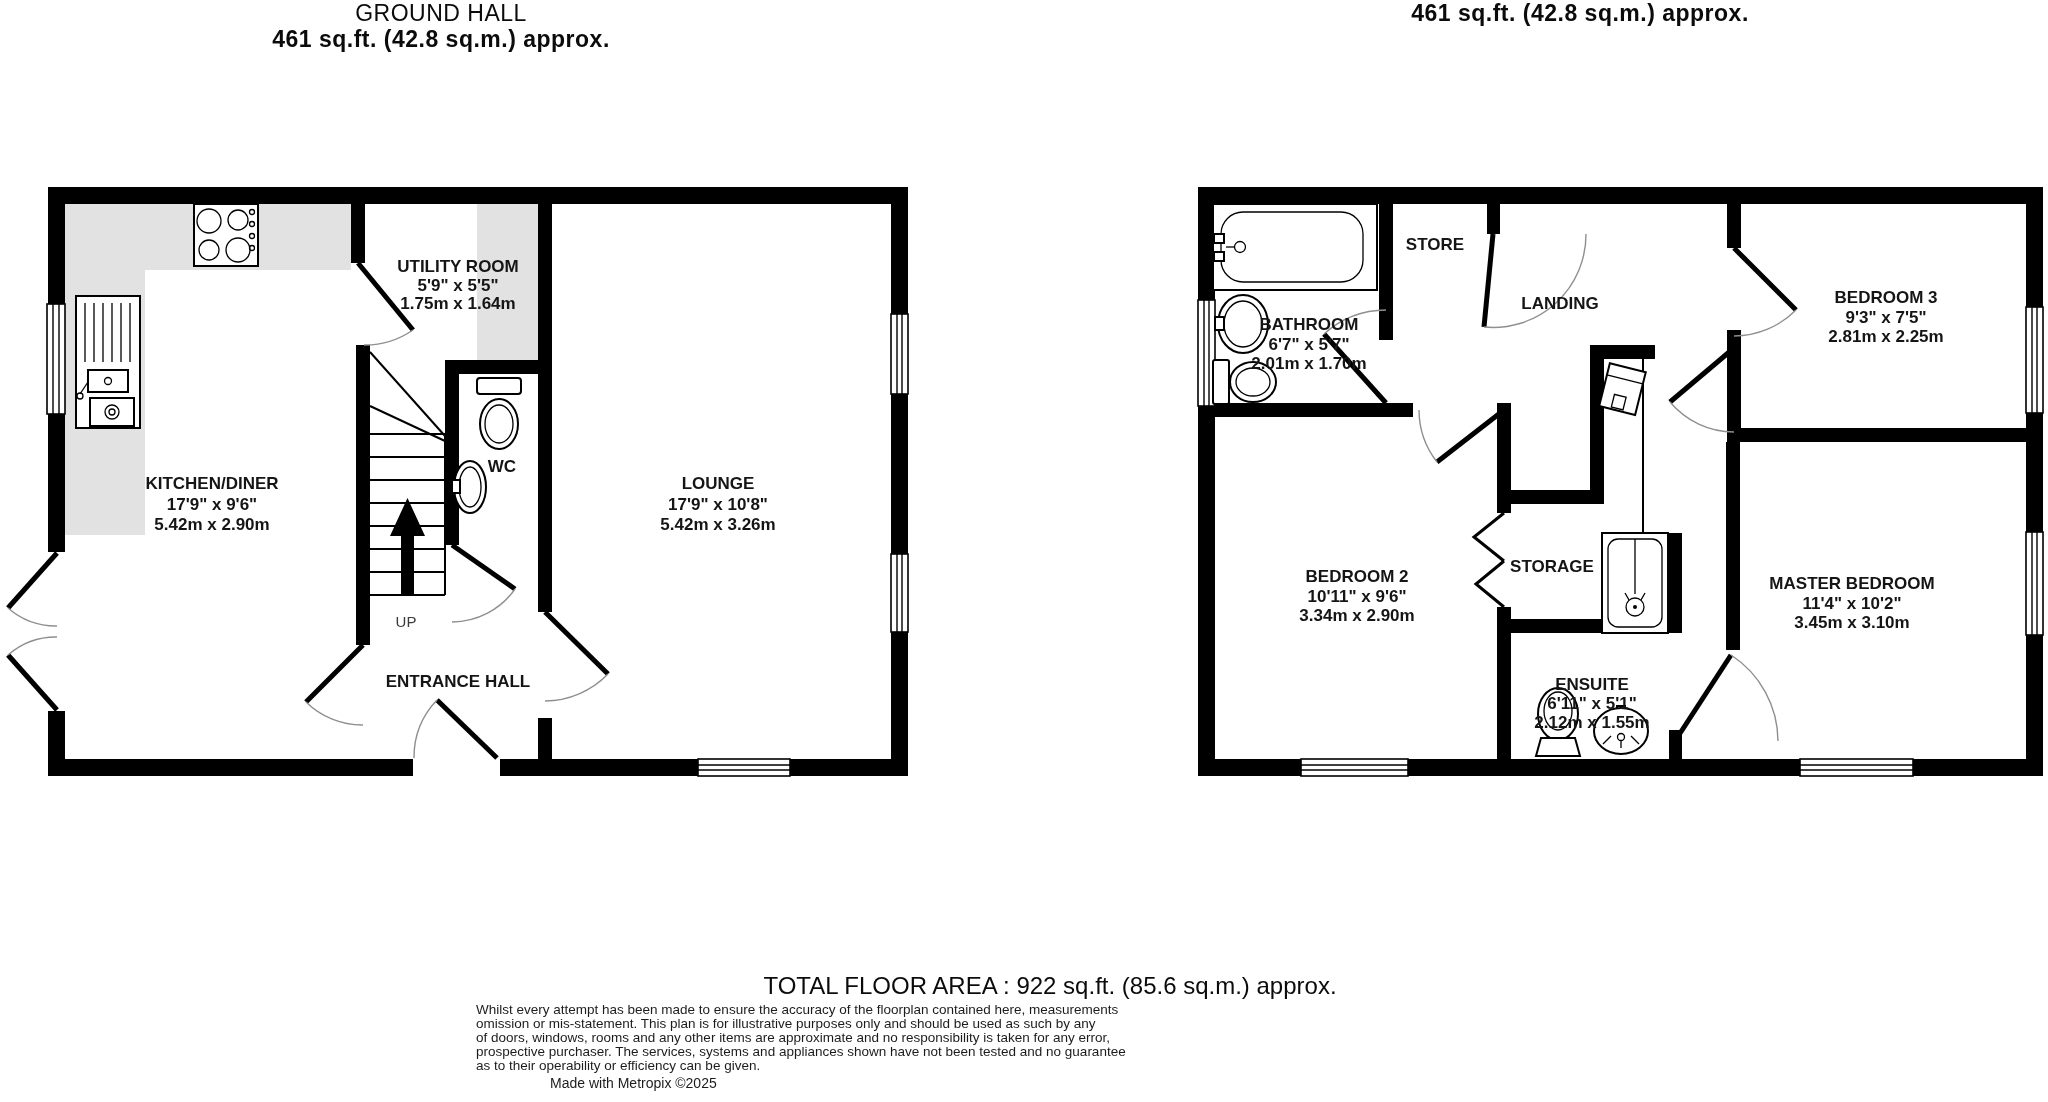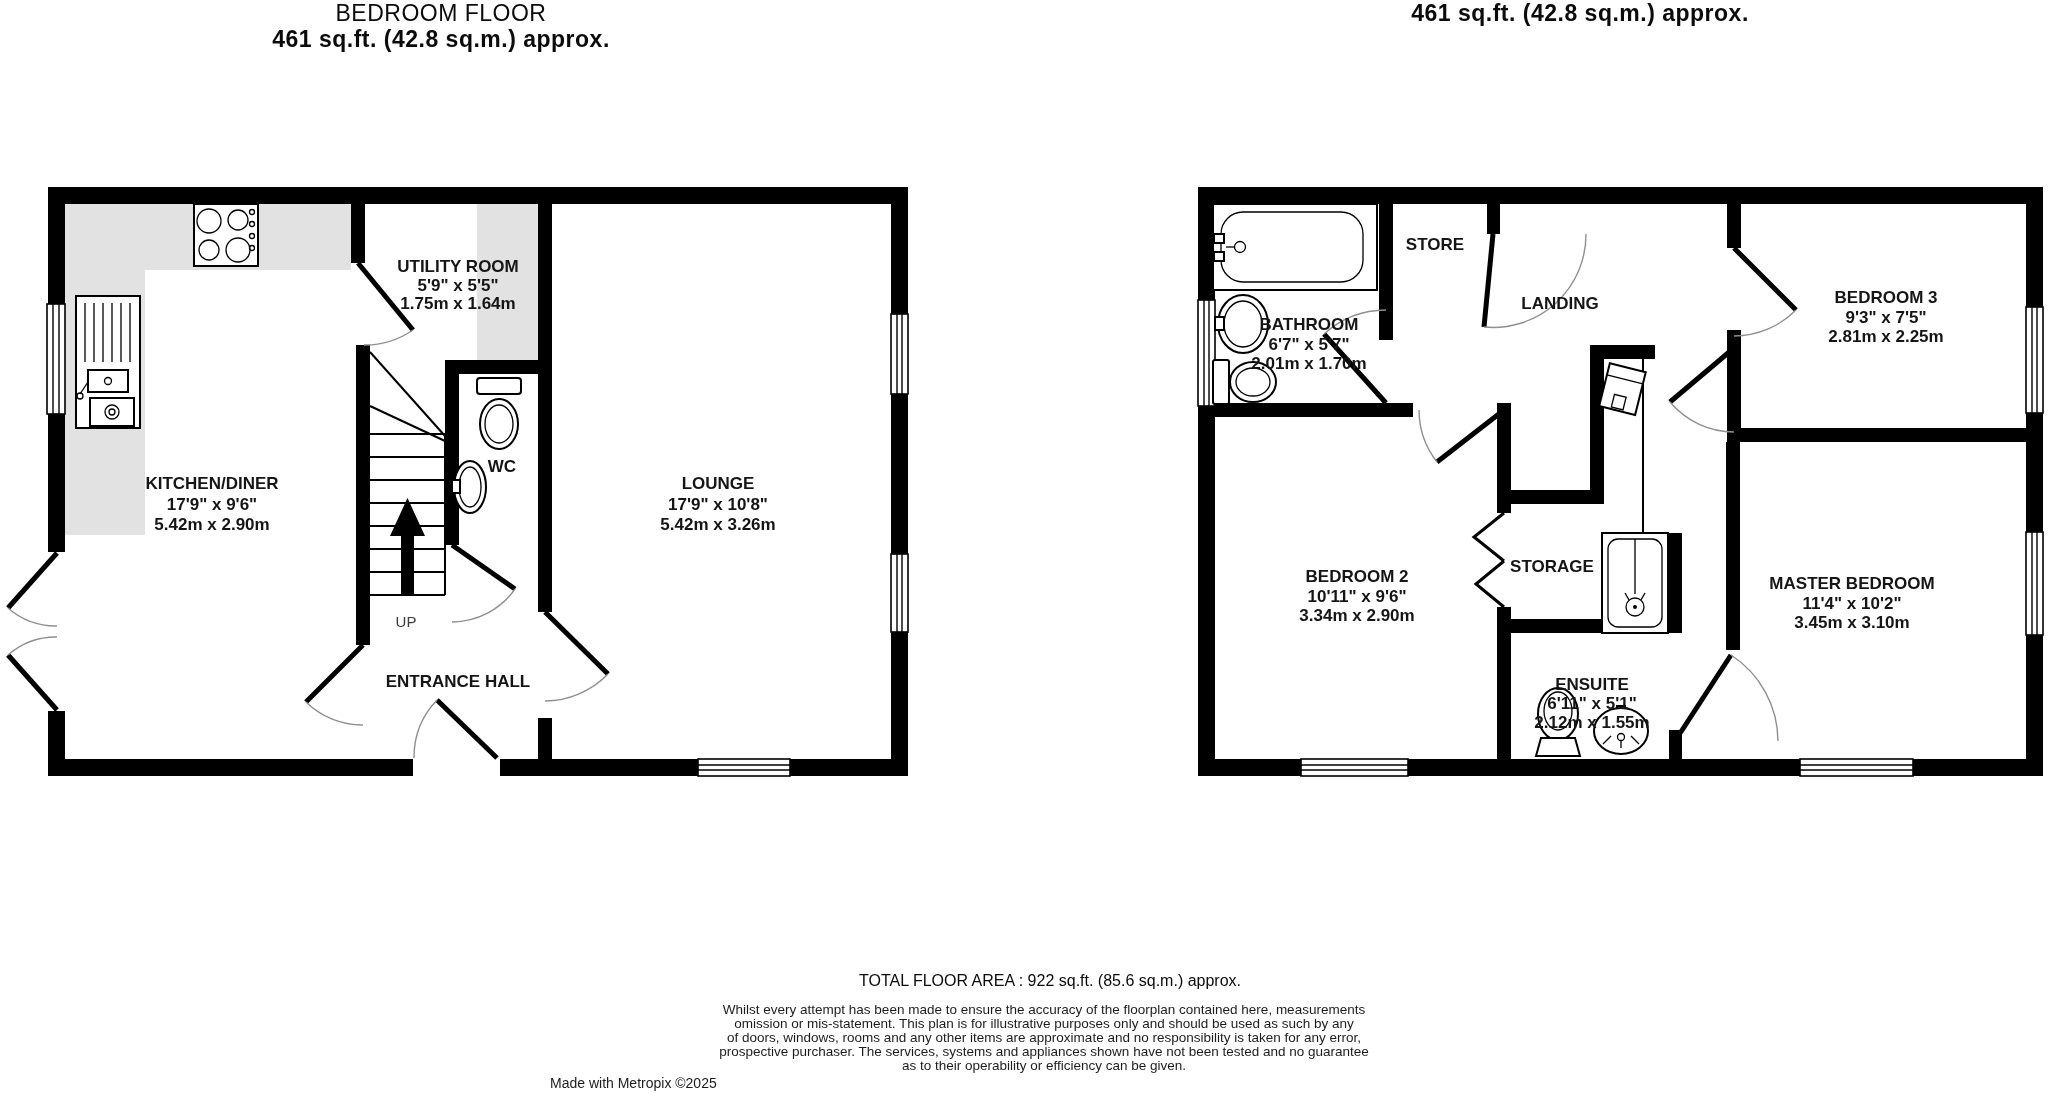--- a/index.html
+++ b/index.html
@@ -3,22 +3,22 @@
 <meta charset="utf-8">
 <style>
   html,body{margin:0;padding:0;background:#ffffff;}
   body{width:2048px;height:1102px;position:relative;font-family:"Liberation Sans",sans-serif;color:#000;}
   .page{position:absolute;left:0;top:0;width:2048px;height:1102px;overflow:hidden;}
   .floor-title{position:absolute;top:0;width:600px;text-align:center;font-size:23px;line-height:26px;color:#0b0b0b;letter-spacing:.5px;}
   .floor-title .t1{display:block;}
   .floor-title .t2{display:block;font-weight:bold;}
   #ground-title{left:141px;}
   #first-title{left:1280px;}
-  .footer-total{position:absolute;left:550px;top:972px;width:1000px;text-align:center;font-size:16px;color:#0b0b0b;}
-  .footer-disclaimer{position:absolute;left:444px;top:1003px;width:1200px;text-align:center;font-size:13.5px;line-height:14px;color:#1c1c1c;}
+  .footer-total{position:absolute;left:550px;top:972px;width:1000px;text-align:center;font-size:24px;color:#0b0b0b;}
+  .footer-disclaimer{position:absolute;left:476px;top:1003px;width:1200px;font-size:13.5px;line-height:14px;color:#1c1c1c;}
   .footer-credit{position:absolute;left:550px;top:1075px;width:1000px;text-align:left;font-size:14px;color:#1c1c1c;}
   svg{position:absolute;left:0;top:0;}
   .wall{fill:#000000;stroke:none;}
   .counter{fill:#e2e2e2;stroke:none;}
   .open{fill:#ffffff;stroke:none;}
   .win{fill:#ffffff;stroke:#000;stroke-width:1.6;}
   .winline{stroke:#000;stroke-width:1.4;}
   .leaf{stroke:#000;stroke-width:5;fill:none;stroke-linecap:butt;}
   .arc{stroke:#8f8f8f;stroke-width:1.4;fill:none;}
   .fix{fill:#ffffff;stroke:#000;stroke-width:2;}
@@ -27,21 +27,21 @@
   .chev{stroke:#000;stroke-width:3;fill:none;}
   text.room{font-family:"Liberation Sans",sans-serif;font-weight:bold;font-size:17px;fill:#151515;text-anchor:middle;}
   text.up{font-family:"Liberation Sans",sans-serif;font-weight:normal;font-size:15px;fill:#3a3a3a;text-anchor:middle;}
 </style>
 </head>
 <body>
 
 <div class="page">
 
   <div class="floor-title" id="ground-title">
-    <span class="t1">BEDROOM FLOOR</span>
+    <span class="t1">GROUND HALL</span>
     <span class="t2">461 sq.ft. (42.8 sq.m.) approx.</span>
   </div>
   <div class="floor-title" id="first-title">
     <span class="t2">461 sq.ft. (42.8 sq.m.) approx.</span>
   </div>
 
   <svg width="2048" height="1102" viewBox="0 0 2048 1102">
 
     <g>
 

